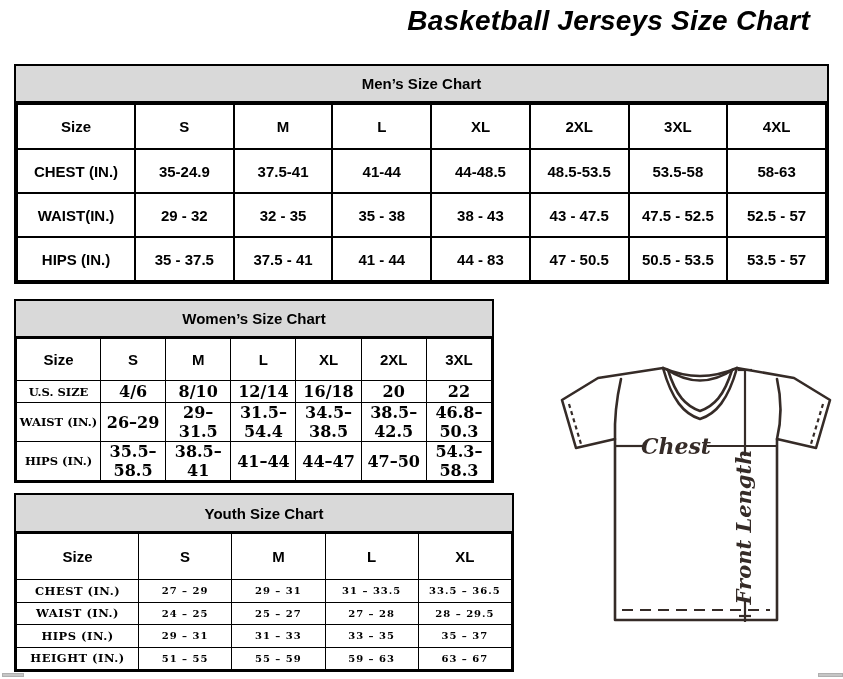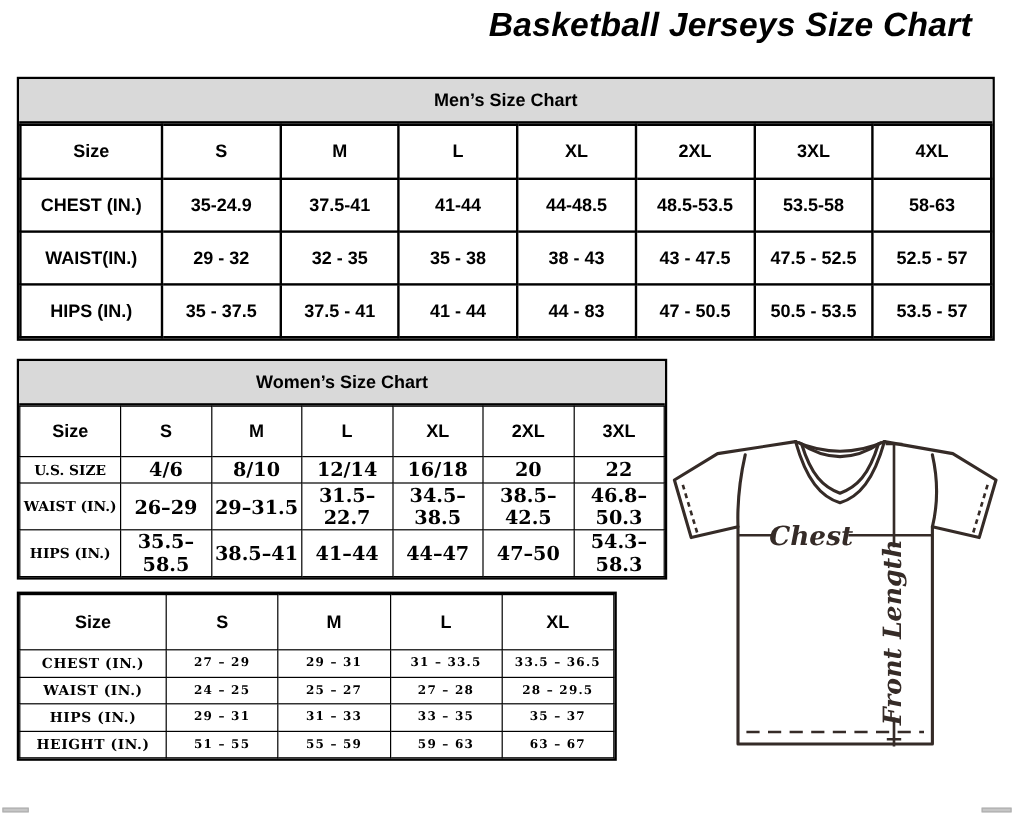--- a/index.html
+++ b/index.html
@@ -22,21 +22,21 @@
 
   
   .men-wrap{top:64px;left:14px;width:815px;}
   .men-wrap .table-title{height:35px;}
   .men-wrap th,.men-wrap td{border-width:2px;font-weight:bold;font-size:15px;}
   .men-wrap thead th{height:43px;}
   .men-wrap tbody td{height:42px;}
   .men-wrap col.label-col{width:118px;}
 
   
-  .women-wrap{top:299px;left:14px;width:542px;}
+  .women-wrap{top:299px;left:14px;width:480px;}
   .women-wrap .table-title{height:35px;}
   .women-wrap thead th{height:41px;font-weight:bold;font-size:15px;}
   .women-wrap tbody td{
     height:21px;font-family:"DejaVu Serif",serif;font-weight:bold;font-size:16px;
   }
   .women-wrap tbody td.row-label{font-size:11.5px;}
   .women-wrap col.label-col{width:84px;}
 
   
   .youth-wrap{top:493px;left:14px;width:500px;}
@@ -155,39 +155,40 @@
           <td>8/10</td>
           <td>12/14</td>
           <td>16/18</td>
           <td>20</td>
           <td>22</td>
         </tr>
         <tr>
           <td class="row-label">WAIST (IN.)</td>
           <td>26–29</td>
           <td>29–31.5</td>
-          <td>31.5–22.7</td>
+          <td>31.5–54.4</td>
           <td>34.5–38.5</td>
           <td>38.5–42.5</td>
           <td>46.8–50.3</td>
         </tr>
         <tr>
           <td class="row-label">HIPS (IN.)</td>
           <td>35.5–58.5</td>
           <td>38.5–41</td>
           <td>41–44</td>
           <td>44–47</td>
           <td>47–50</td>
           <td>54.3–58.3</td>
         </tr>
       </tbody>
     </table>
 </div>
 
 <div class="table-wrap youth-wrap">
+  <div class="table-title">Youth Size Chart</div>
   <table>
       <colgroup>
         <col class="label-col">
         <col>
         <col>
         <col>
         <col>
       </colgroup>
       <thead>
         <tr>

